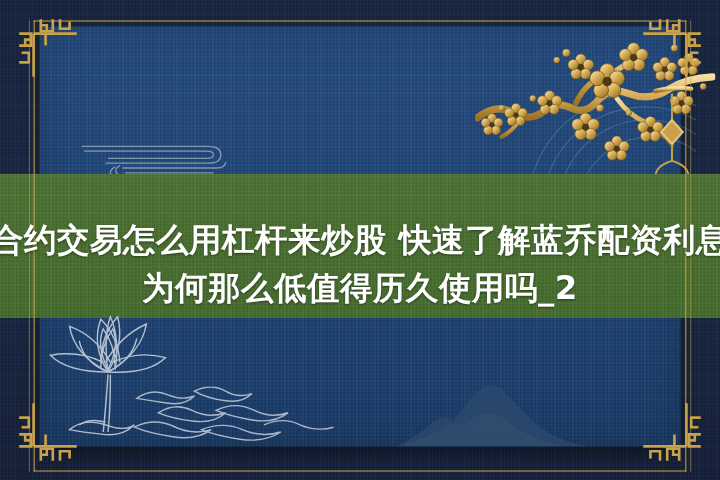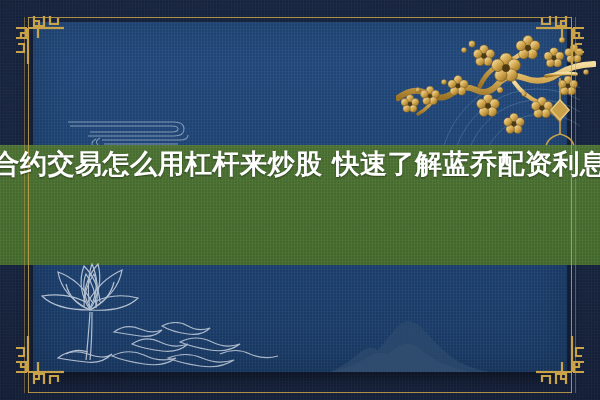--- a/index.html
+++ b/index.html
@@ -63,21 +63,21 @@
   .knot{left:528px;top:78px;width:64px;height:150px;}
   .lotus{left:28px;top:232px;width:200px;height:140px;}
   .waves{left:110px;top:322px;width:180px;height:46px;}
   .mountains{left:330px;top:300px;width:160px;height:72px;}
   .scroll{left:62px;top:112px;width:135px;height:42px;}
   .arcs{left:430px;top:80px;width:150px;height:110px;}
 
   
   .title-wrap{
     position:absolute;left:0;top:145px;width:600px;height:152px;
-    display:flex;flex-direction:column;align-items:center;justify-content:flex-start;
+    display:flex;flex-direction:column;align-items:center;justify-content:center;
     gap:2px;
   }
   .title-line{
     color:#ffffff;
     font-size:27px;
     font-weight:bold;
     line-height:38px;
     letter-spacing:.5px;
     text-shadow:0 1px 2px rgba(0,0,0,.45);
     white-space:nowrap;
@@ -396,15 +396,16 @@
         <path d="M38 4 V12 H46 V6"></path>
         <path d="M16 16 H26 V26"></path>
         <path d="M26 16 H52"></path>
         <path d="M16 16 V52"></path>
       </g>
     </svg>
   </div>
 
   <div class="title-wrap">
     <div class="title-line">合约交易怎么用杠杆来炒股 快速了解蓝乔配资利息</div>
+    <div class="title-line">为何那么低值得历久使用吗_2</div>
   </div>
 
 </div>
 
 </body></html>

